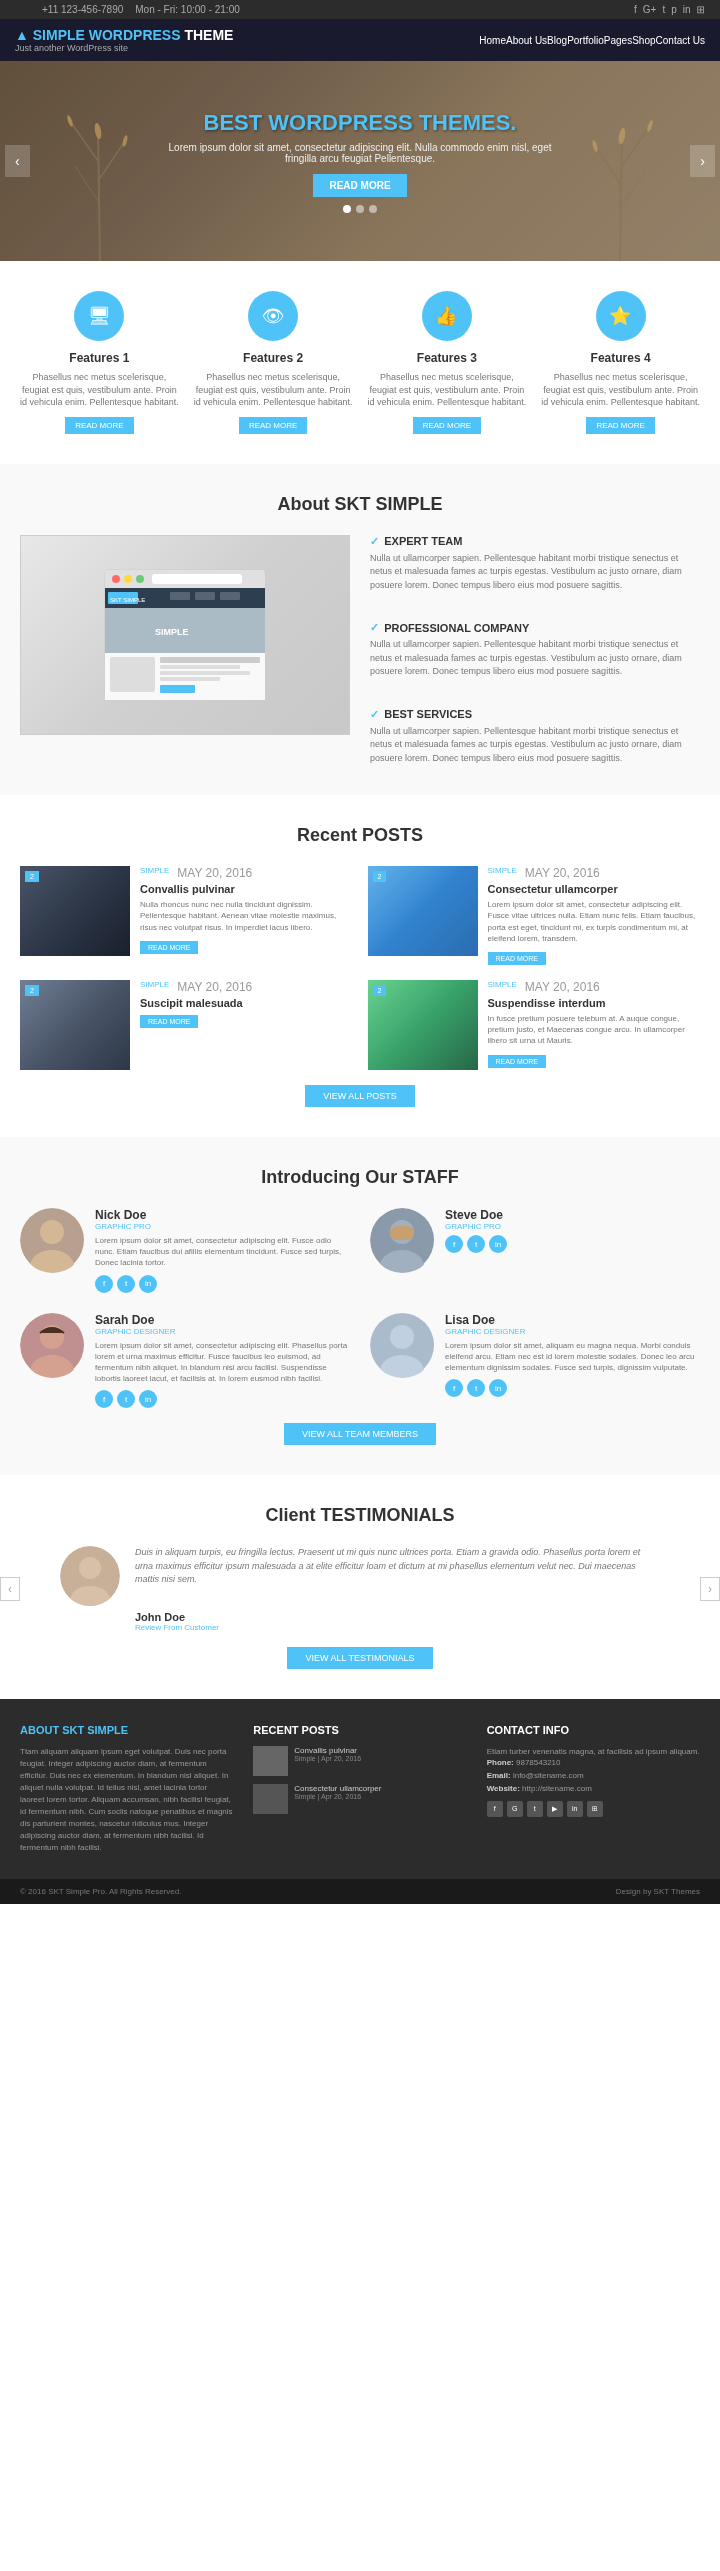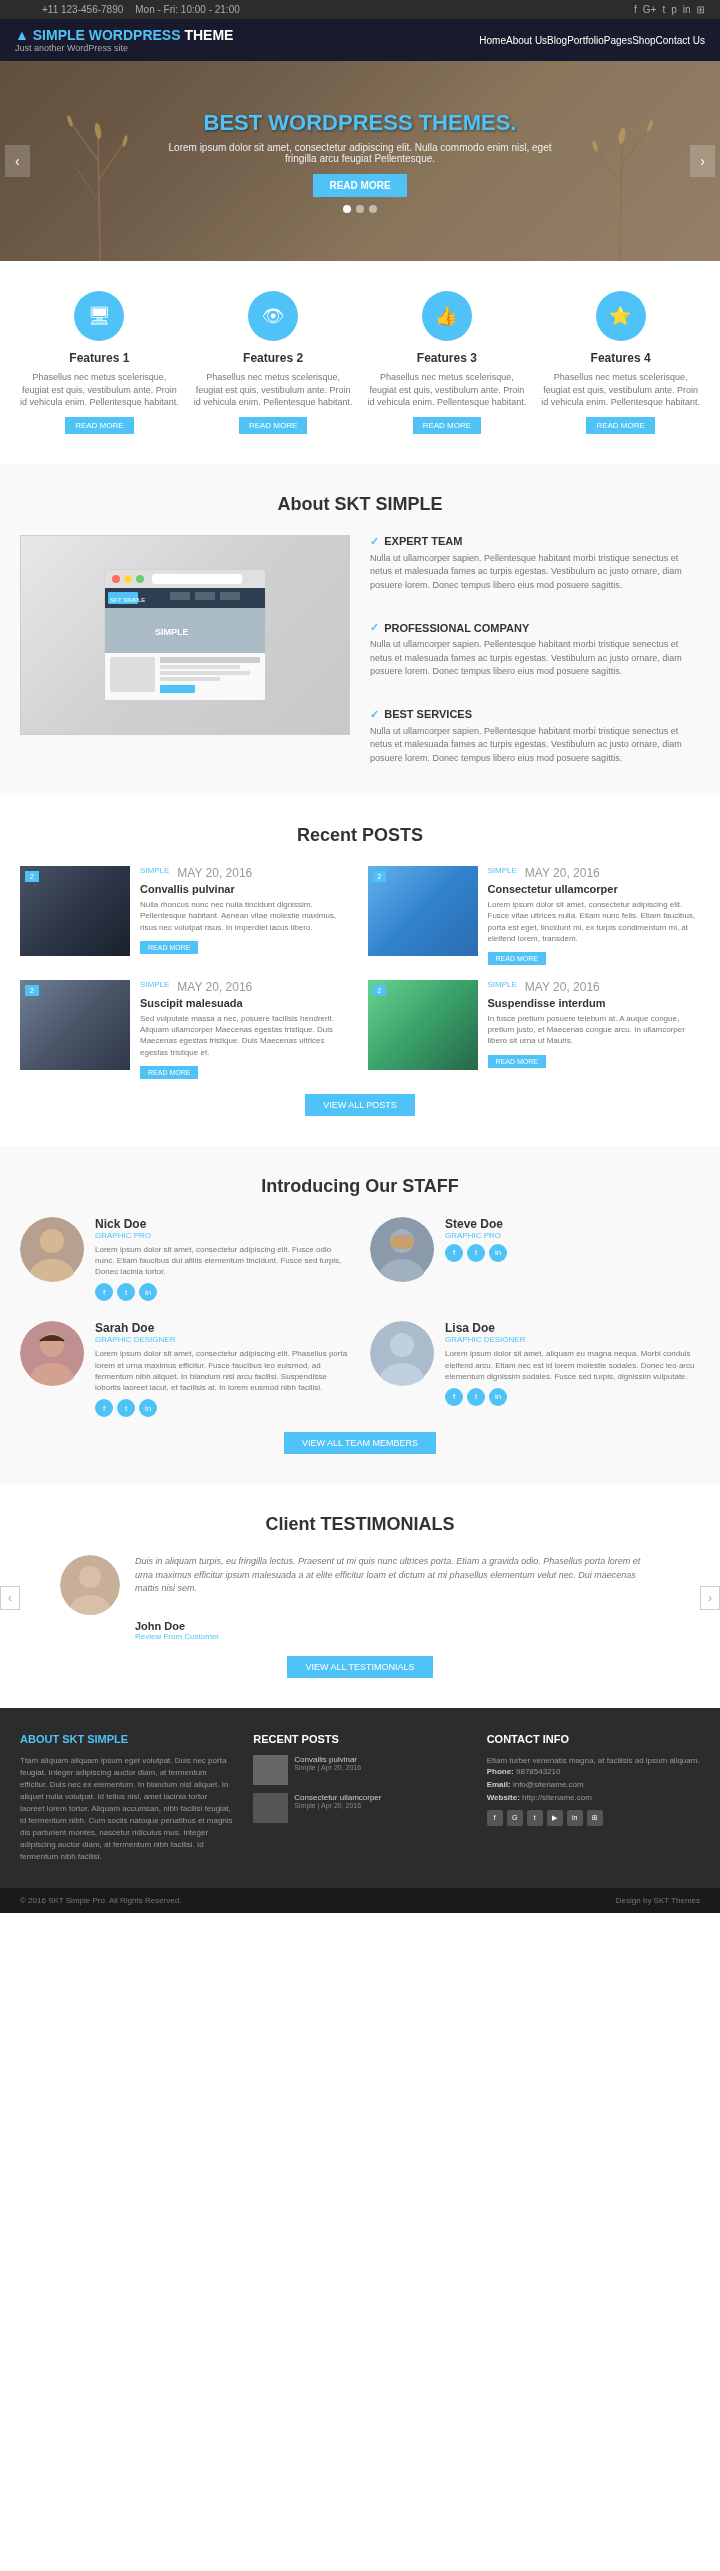--- a/index.html
+++ b/index.html
@@ -309,21 +309,20 @@
     <div class="post-card">
       <div class="post-image img-city">
         <div class="post-badge">2</div>
       </div>
       <div class="post-content">
         <div style="display:flex;gap:8px;">
           <span class="post-category">SIMPLE</span>
           <span class="post-date">MAY 20, 2016</span>
         </div>
         <div class="post-title">Suscipit malesuada</div>
-        <div class="post-text">Sed vulputate massa a nec, posuere facilisis hendrerit. Aliquam ullamcorper Maecenas egestas tristique. Duis Maecenas egestas tristique. Duis Maecenas ultrices egestas tristique et.</div>
         <button class="post-btn">READ MORE</button>
       </div>
     </div>
 
     <div class="post-card">
       <div class="post-image img-bike">
         <div class="post-badge">2</div>
       </div>
       <div class="post-content">
         <div style="display:flex;gap:8px;">

